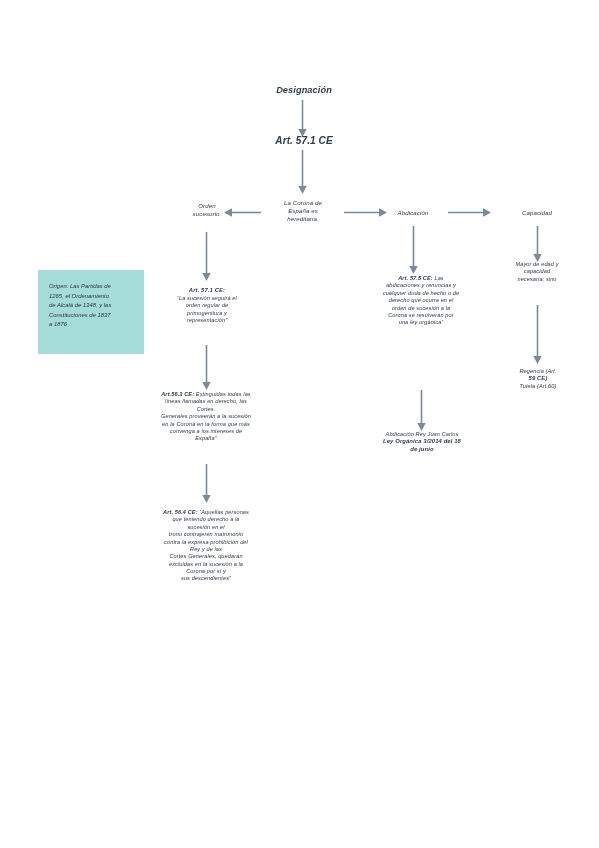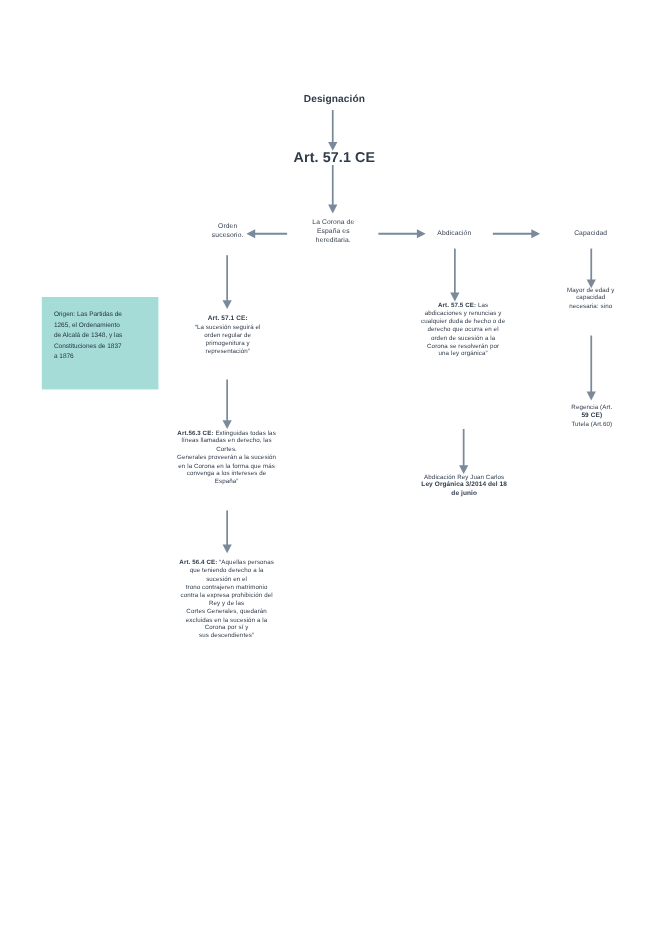--- a/index.html
+++ b/index.html
@@ -14,33 +14,34 @@
     color: #2f3b4a;
     position: relative;
     overflow: hidden;
   }
 
   #canvas {
     position: absolute;
     left: 0; top: 0;
     width: 599px;
     height: 848px;
+    font-style: italic;
   }
 
   .node {
     position: absolute;
     text-align: center;
     line-height: 1.32;
     color: #2f3b4a;
     letter-spacing: 0.1px;
   }
 
   
   .t-title   { font-size: 9.2px; font-weight: bold; }
-  .t-head    { font-size: 13px; font-weight: bold; }
+  .t-head    { font-size: 10px; font-weight: bold; }
   .t-plain   { font-size: 6.1px; font-weight: normal; }
   .t-small   { font-size: 5.6px; font-weight: normal; }
   .t-smallb  { font-size: 5.9px; font-weight: bold; }
 
   
   .arrow {
     position: absolute;
   }
   .arrow svg { display: block; overflow: visible; }
 

